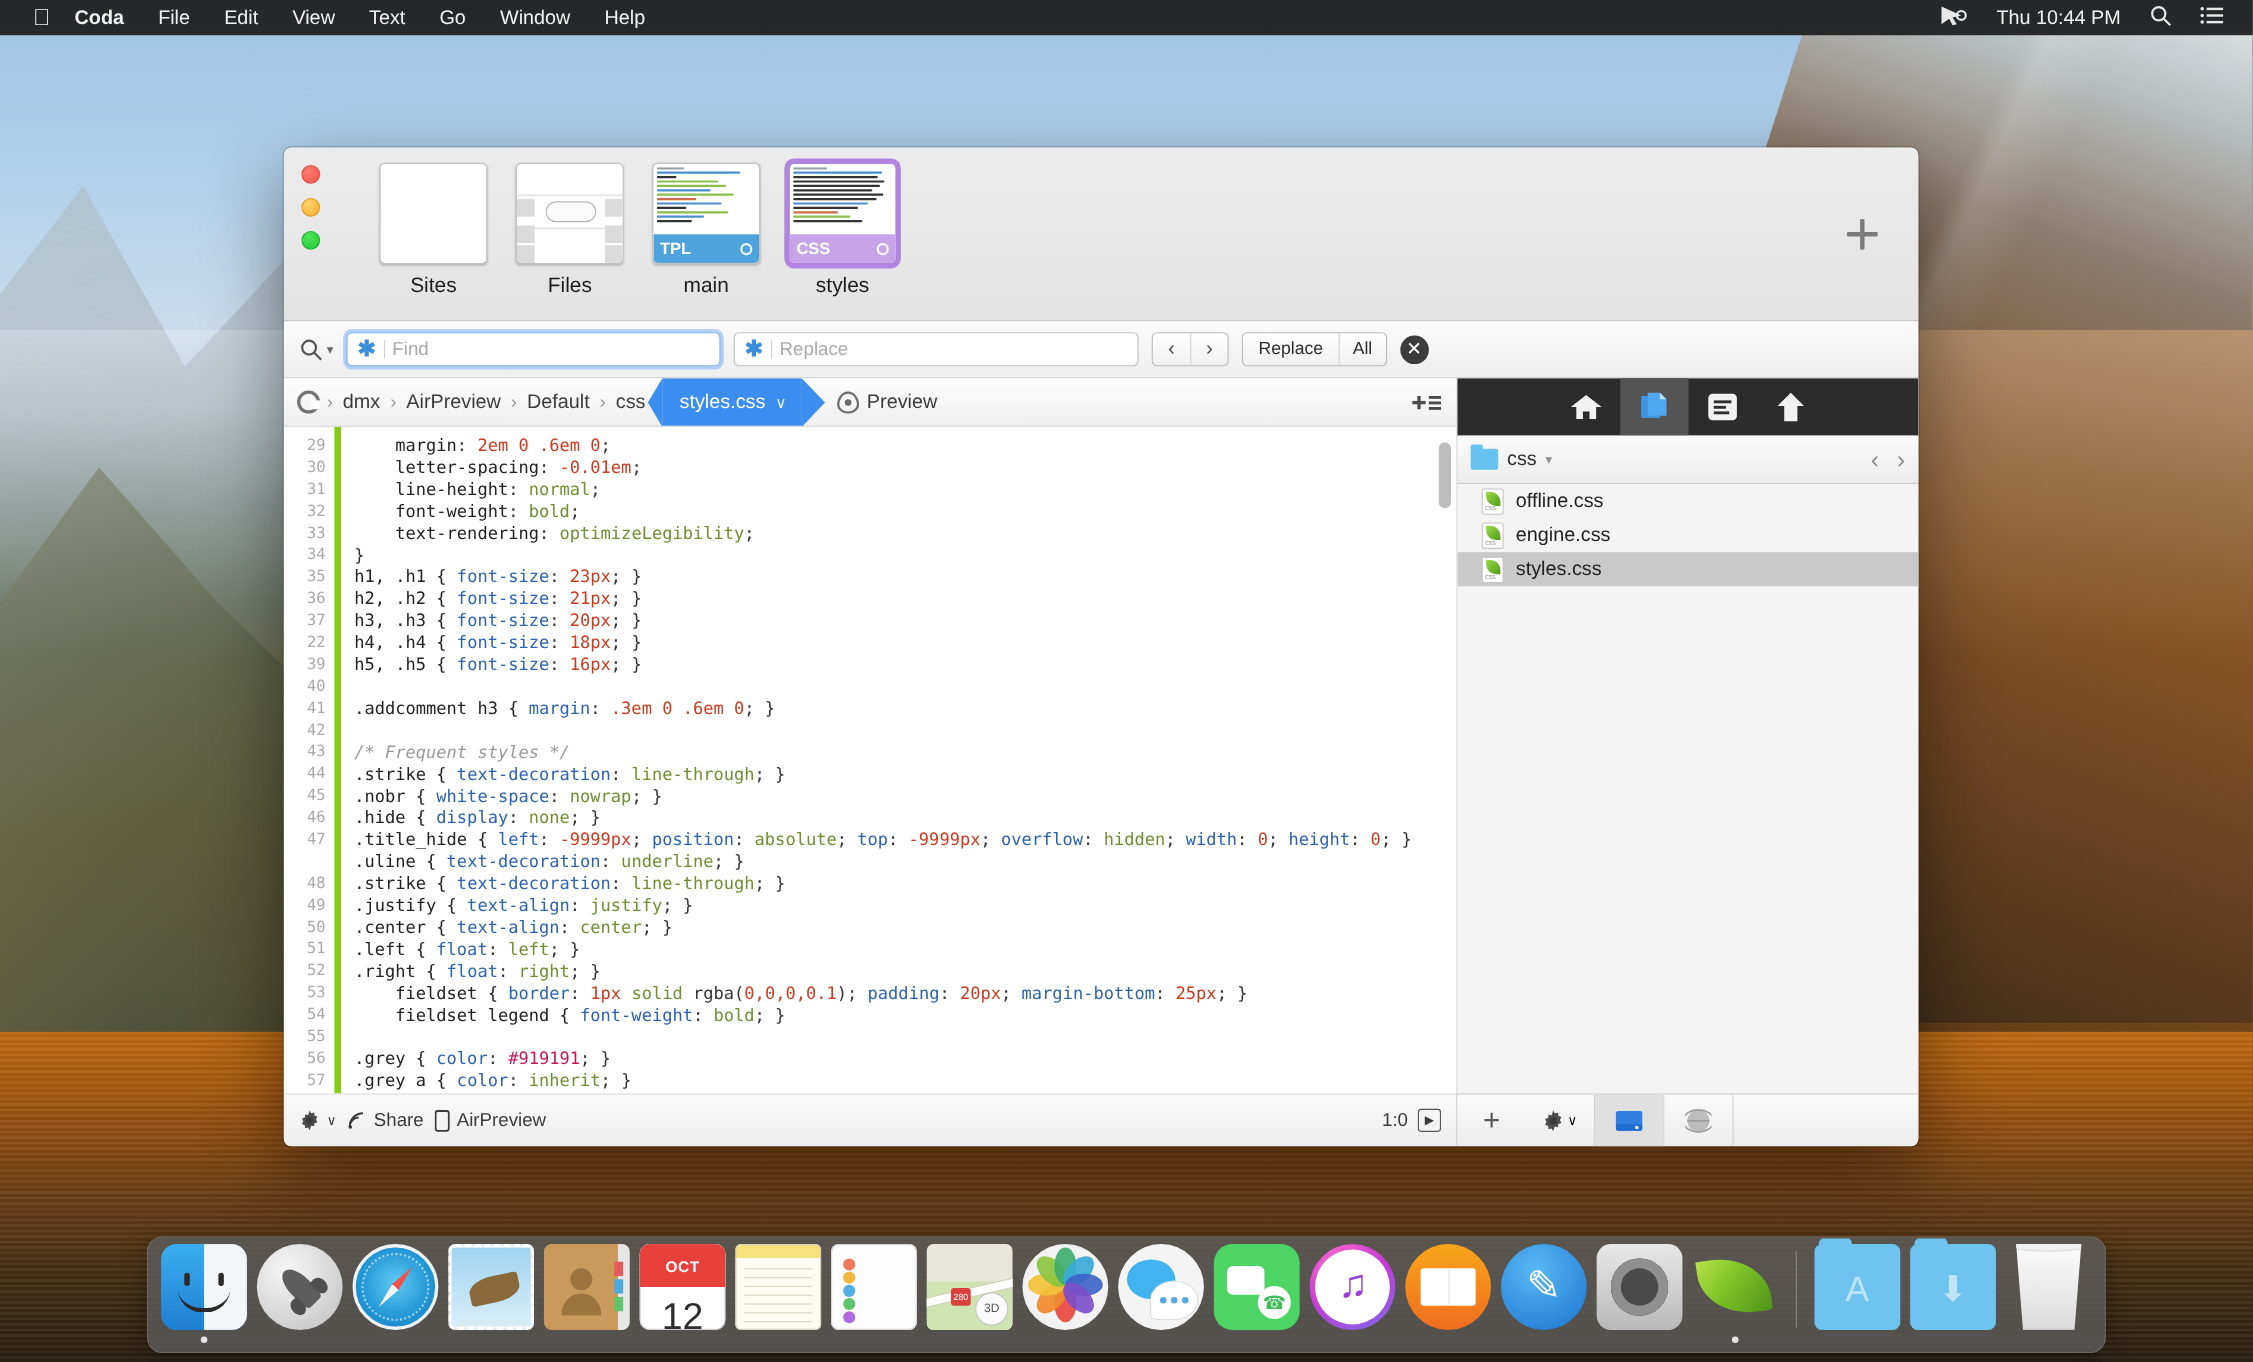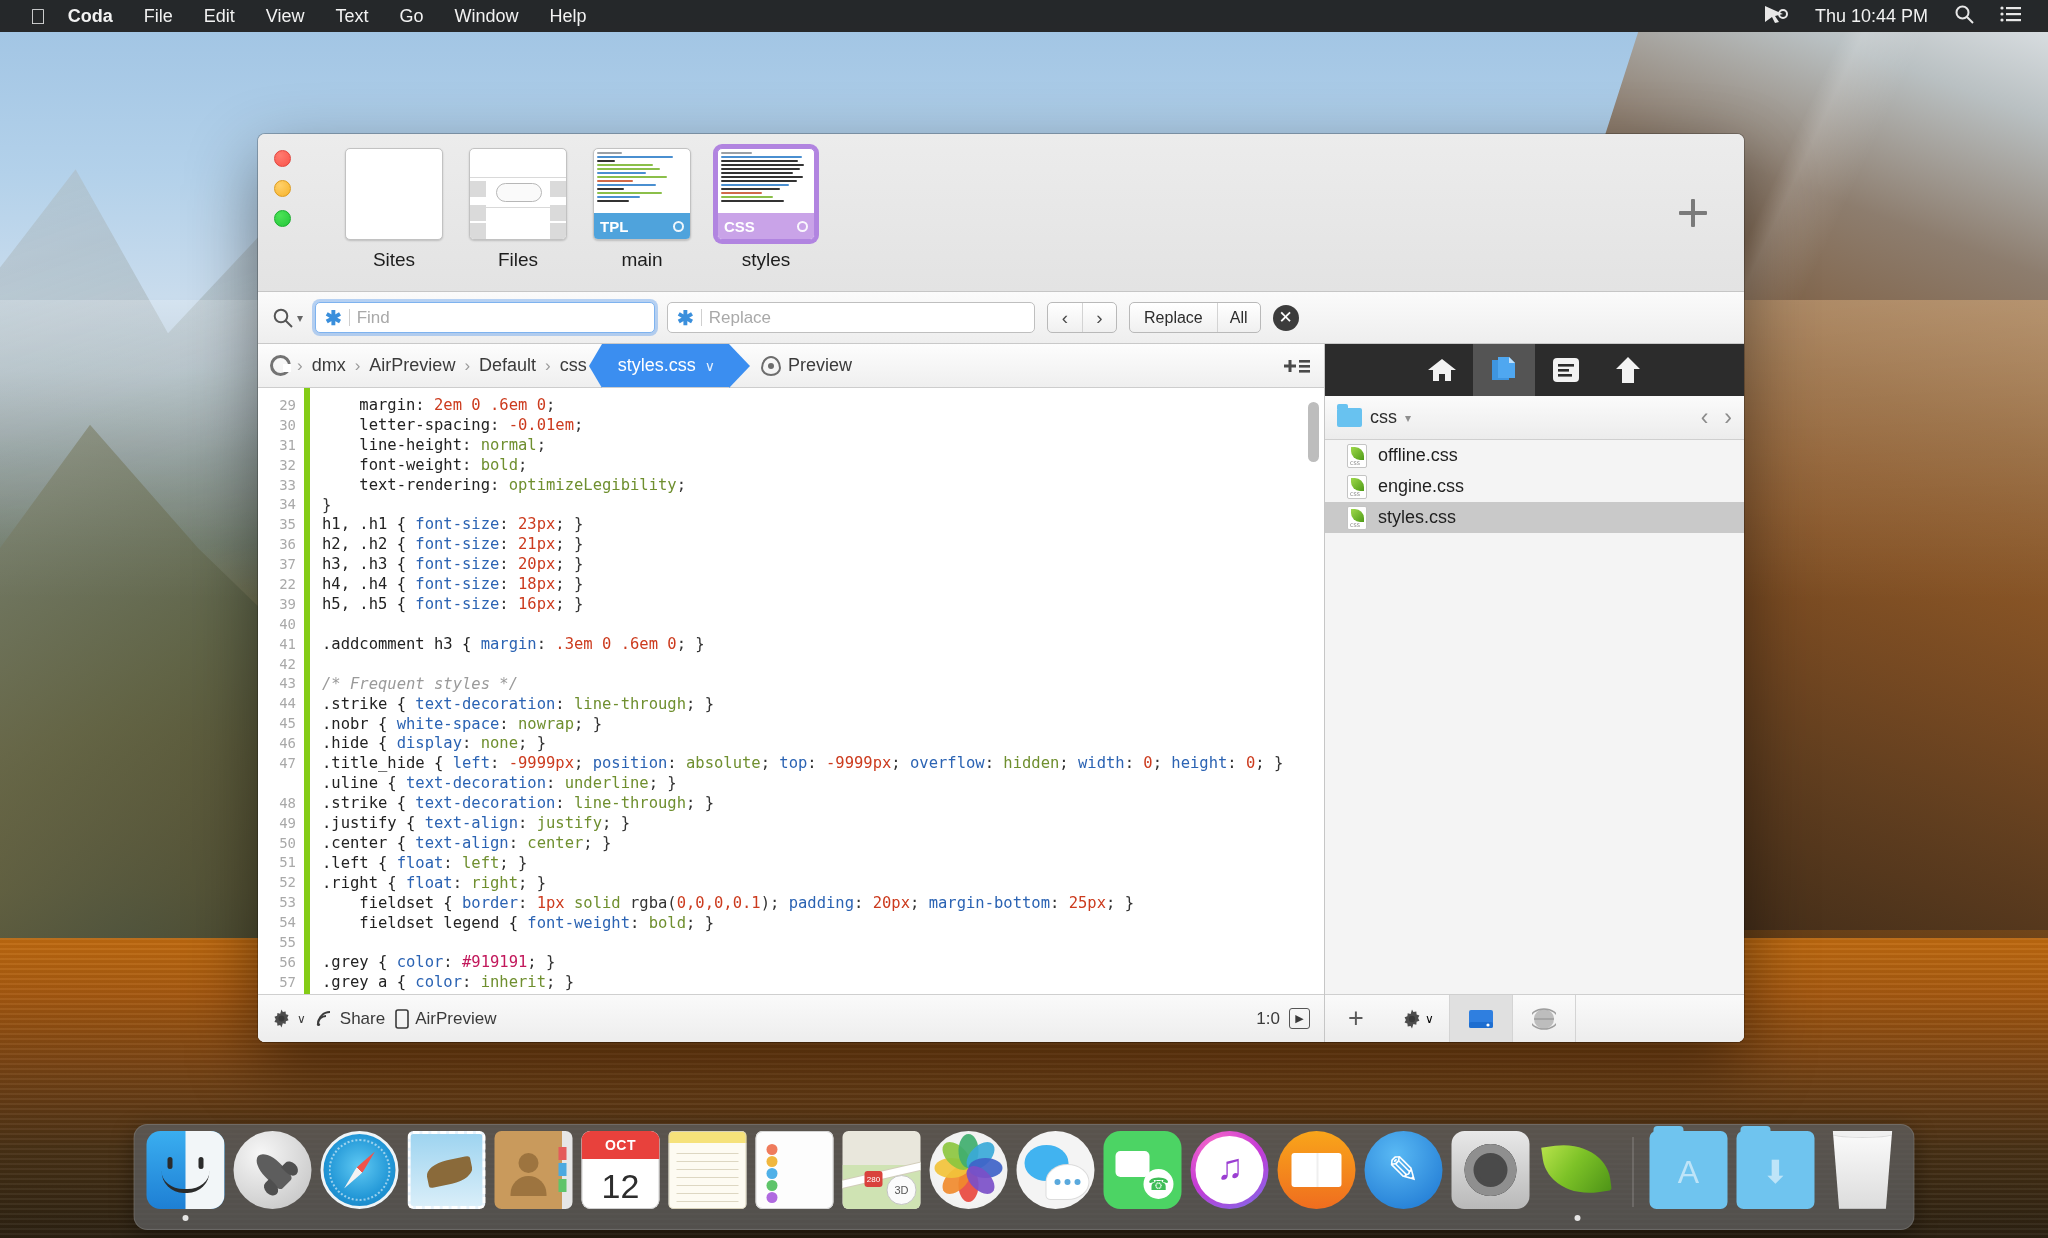--- a/index.html
+++ b/index.html
@@ -361,21 +361,21 @@
   .i-mail .sky { position:absolute; inset:0; background:linear-gradient(to bottom,#9ed4f0,#d9eef9); }
   .i-mail .bird { position:absolute; left:16px; top:26px; width:46px; height:24px; background:#8a6a3a; border-radius:50% 10% 50% 10%; transform:rotate(-12deg); }
 
   .i-contacts { background:linear-gradient(to right,#c99a5c 0%,#c99a5c 86%,#e6e6e6 86%); border-radius:7px; }
   .i-contacts .head { position:absolute; left:24px; top:22px; width:20px; height:20px; border-radius:50%; background:rgba(120,85,40,.55); }
   .i-contacts .body { position:absolute; left:16px; top:45px; width:36px; height:20px; border-radius:18px 18px 0 0; background:rgba(120,85,40,.55); }
   .i-contacts .tab1,.i-contacts .tab2,.i-contacts .tab3 { position:absolute; right:6px; width:8px; height:13px; }
   .i-contacts .tab1 { top:16px; background:#e45b5b; } .i-contacts .tab2 { top:32px; background:#4ca9e0; } .i-contacts .tab3 { top:48px; background:#5fc46a; }
 
   .i-cal { background:#fff; border-radius:9px; overflow:hidden; box-shadow:inset 0 0 0 1px #cfcfcf; }
-  .i-cal .top { height:28px; background:#e8413c; color:#fff; font-size:14px; font-weight:bold; display:flex; align-items:center; justify-content:center; letter-spacing:.5px; }
+  .i-cal .top { height:39px; background:#e8413c; color:#fff; font-size:14px; font-weight:bold; display:flex; align-items:center; justify-content:center; letter-spacing:.5px; }
   .i-cal .day { height:54px; display:flex; align-items:center; justify-content:center; font-size:34px; color:#2d2d2d; }
 
   .i-notes { background:linear-gradient(to bottom,#f6e27a 0%,#f6e27a 16%,#fdfbf2 16%,#fdfbf2 100%); border-radius:5px; box-shadow:inset 0 0 0 1px #d8d2bb; }
   .i-notes .ln { position:absolute; left:8px; right:8px; height:1px; background:#ddd7c2; }
 
   .i-reminders { background:#fdfdfd; border-radius:7px; box-shadow:inset 0 0 0 1px #d5d5d5; }
   .i-reminders .d { position:absolute; left:11px; width:11px; height:11px; border-radius:50%; }
 
   .i-maps { background:#e9e7dc; border-radius:6px; overflow:hidden; }
   .i-maps .green { position:absolute; left:0; top:34px; right:0; bottom:0; background:#cfe3b3; }

